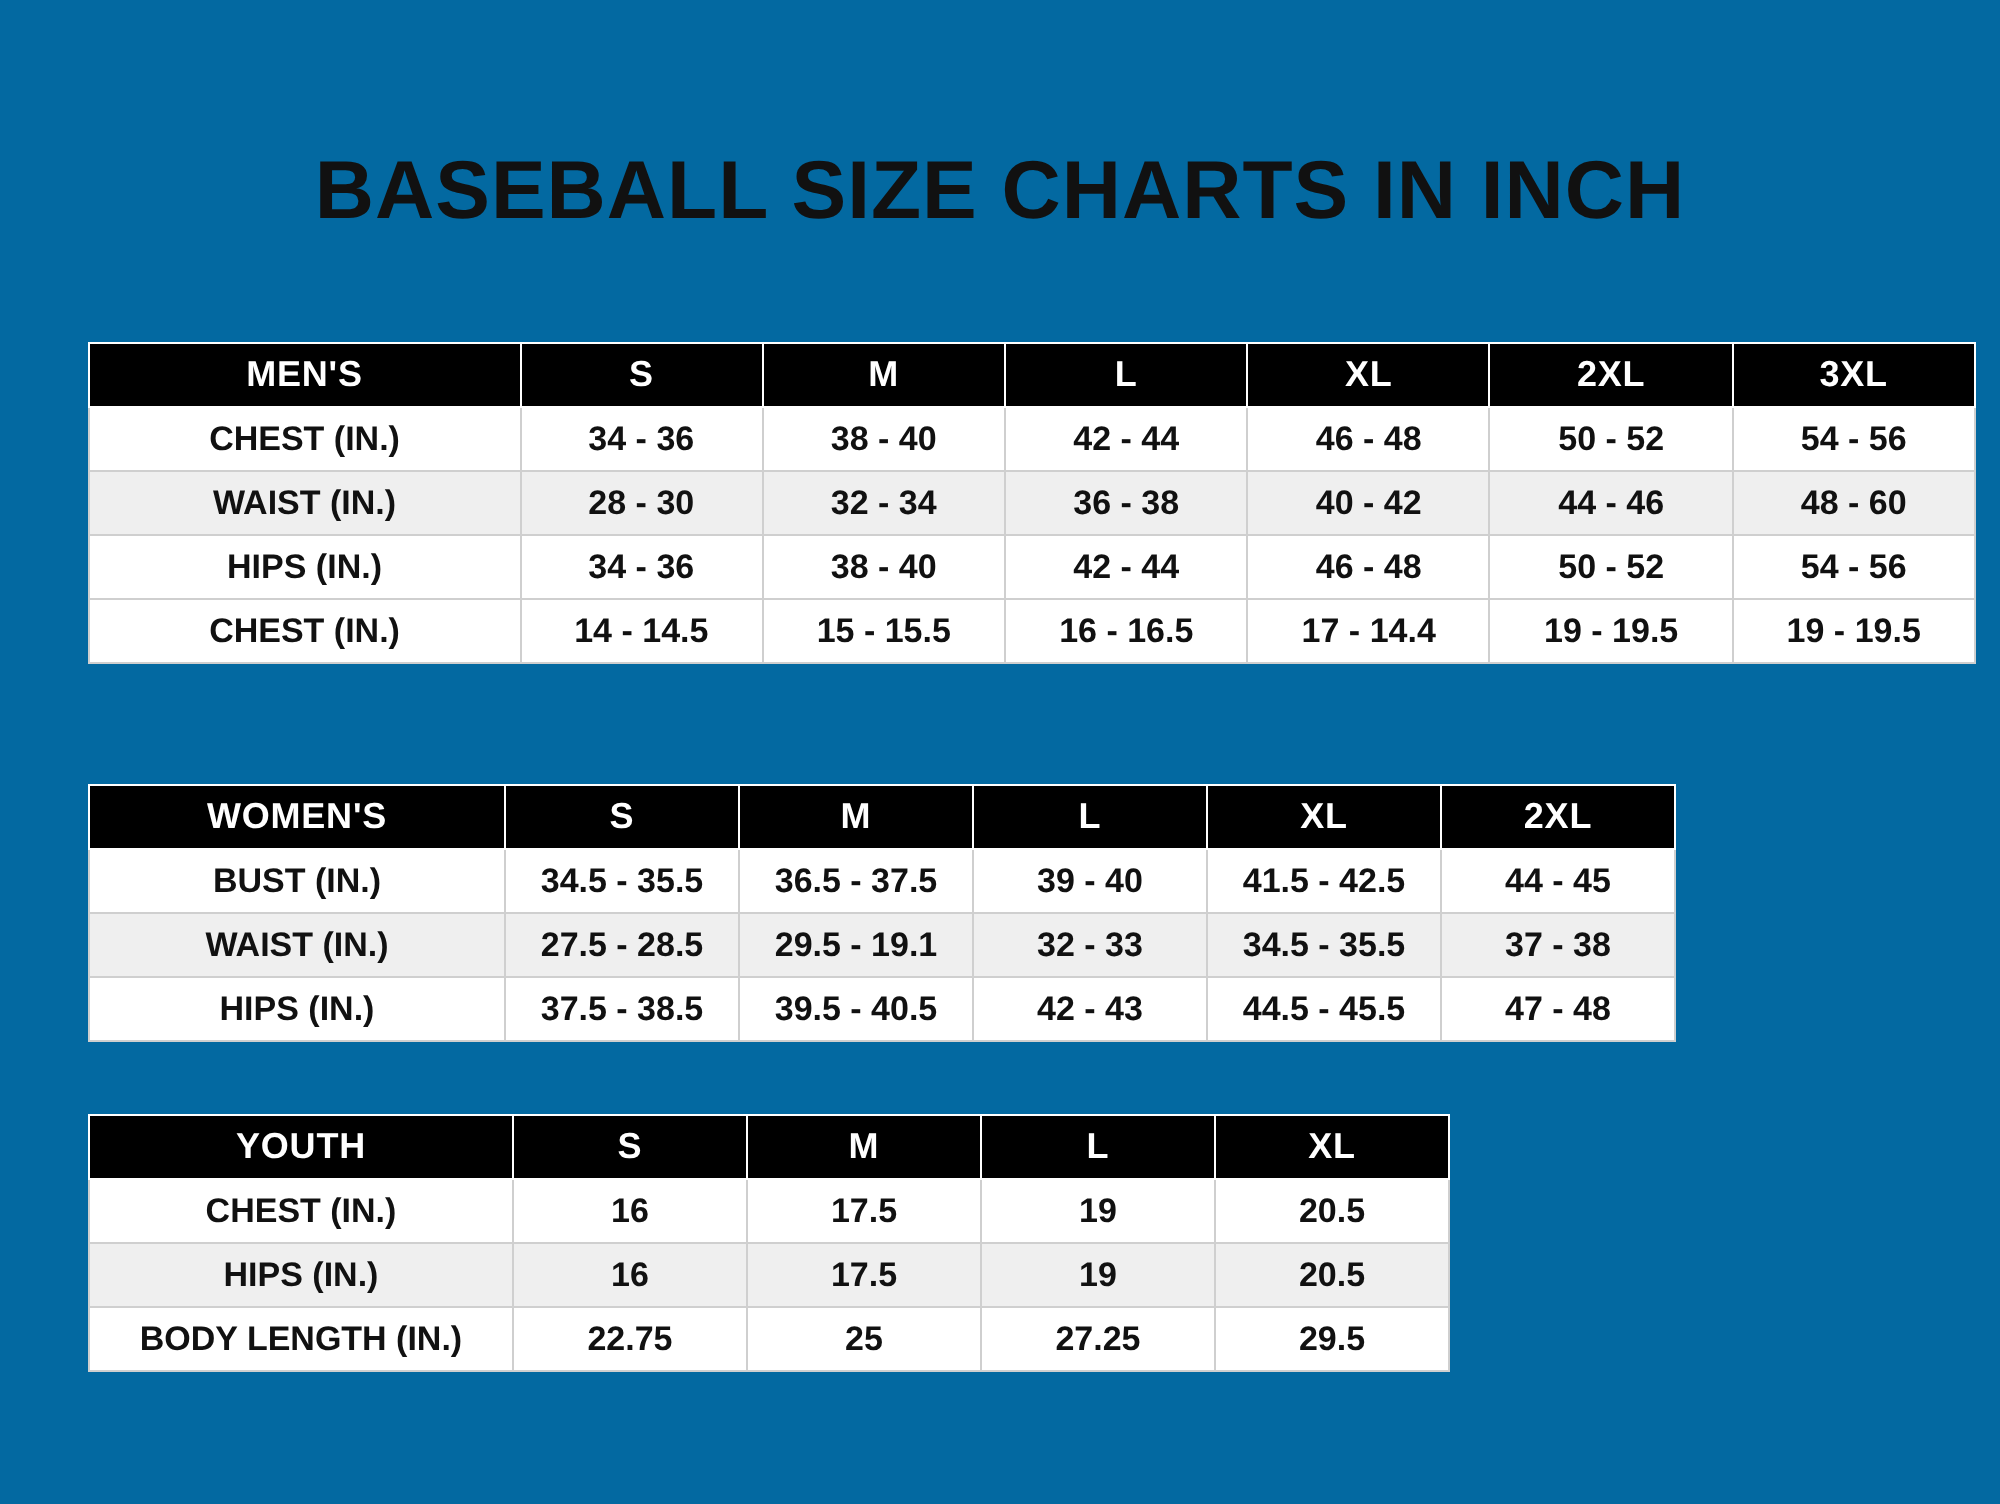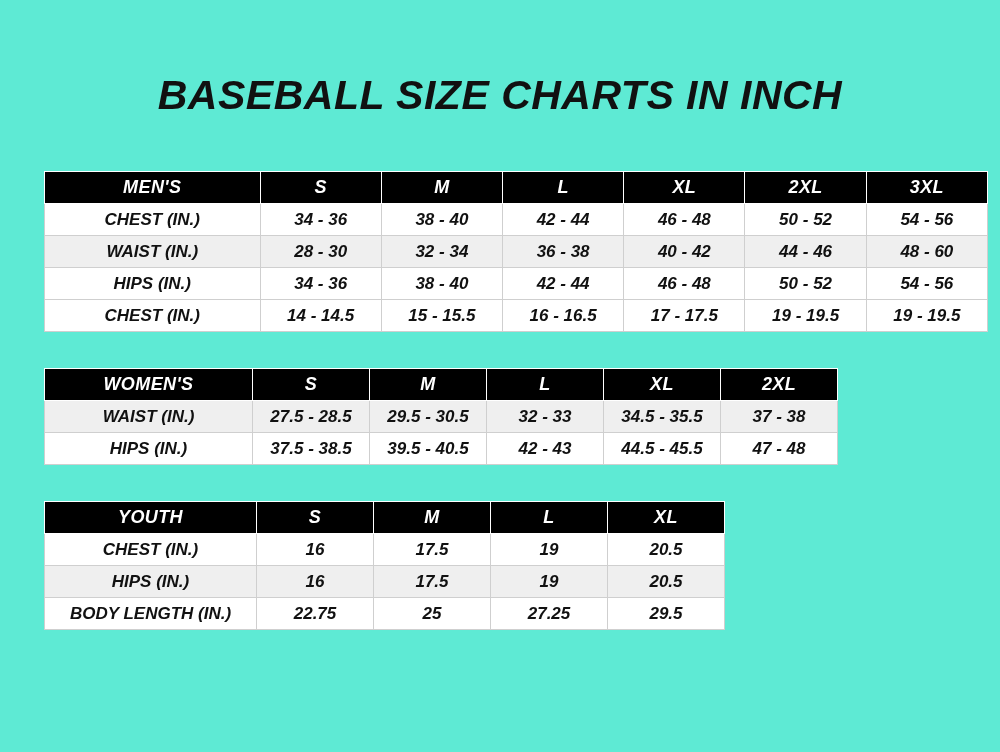--- a/index.html
+++ b/index.html
@@ -11,43 +11,42 @@
     height: 752px;
     background: #ffffff;
     font-family: "Liberation Sans", sans-serif;
     color: #111111;
     overflow: hidden;
   }
   .page {
     position: relative;
     width: 1000px;
     height: 752px;
-    background: #5eead4;
-    font-style: italic;
+    background: #0369a1;
   }
   .title {
     text-align: center;
     font-size: 41px;
     font-weight: bold;
     letter-spacing: 0.5px;
     color: #111111;
     margin: 0;
     padding-top: 72px;
   }
   .tables {
     padding: 0 44px;
     margin-top: 52px;
   }
   table {
     border-collapse: collapse;
     table-layout: fixed;
     font-size: 17px;
   }
   table.men { width: 944px; }
-  table.women { width: 792px; }
+  table.women { width: 792px; margin-top: 24px; }
   table.youth { width: 680px; }
 
   th, td {
     border: 1px solid #ffffff;
     text-align: center;
     font-weight: bold;
     height: 31px;
     padding: 0;
     white-space: nowrap;
   }
@@ -151,21 +150,21 @@
           <td>42 - 44</td>
           <td>46 - 48</td>
           <td>50 - 52</td>
           <td>54 - 56</td>
         </tr>
         <tr class="odd">
           <td class="rowlabel">CHEST (IN.)</td>
           <td>14 - 14.5</td>
           <td>15 - 15.5</td>
           <td>16 - 16.5</td>
-          <td>17 - 17.5</td>
+          <td>17 - 14.4</td>
           <td>19 - 19.5</td>
           <td>19 - 19.5</td>
         </tr>
       </tbody>
     </table>
 
     <div class="spacer-lg"></div>
 
     <table class="women">
       <colgroup>
@@ -180,24 +179,32 @@
         <tr>
           <th class="rowlabel">WOMEN'S</th>
           <th>S</th>
           <th>M</th>
           <th>L</th>
           <th>XL</th>
           <th>2XL</th>
         </tr>
       </thead>
       <tbody>
+        <tr class="odd">
+          <td class="rowlabel">BUST (IN.)</td>
+          <td>34.5 - 35.5</td>
+          <td>36.5 - 37.5</td>
+          <td>39 - 40</td>
+          <td>41.5 - 42.5</td>
+          <td>44 - 45</td>
+        </tr>
         <tr class="even">
           <td class="rowlabel">WAIST (IN.)</td>
           <td>27.5 - 28.5</td>
-          <td>29.5 - 30.5</td>
+          <td>29.5 - 19.1</td>
           <td>32 - 33</td>
           <td>34.5 - 35.5</td>
           <td>37 - 38</td>
         </tr>
         <tr class="odd">
           <td class="rowlabel">HIPS (IN.)</td>
           <td>37.5 - 38.5</td>
           <td>39.5 - 40.5</td>
           <td>42 - 43</td>
           <td>44.5 - 45.5</td>

